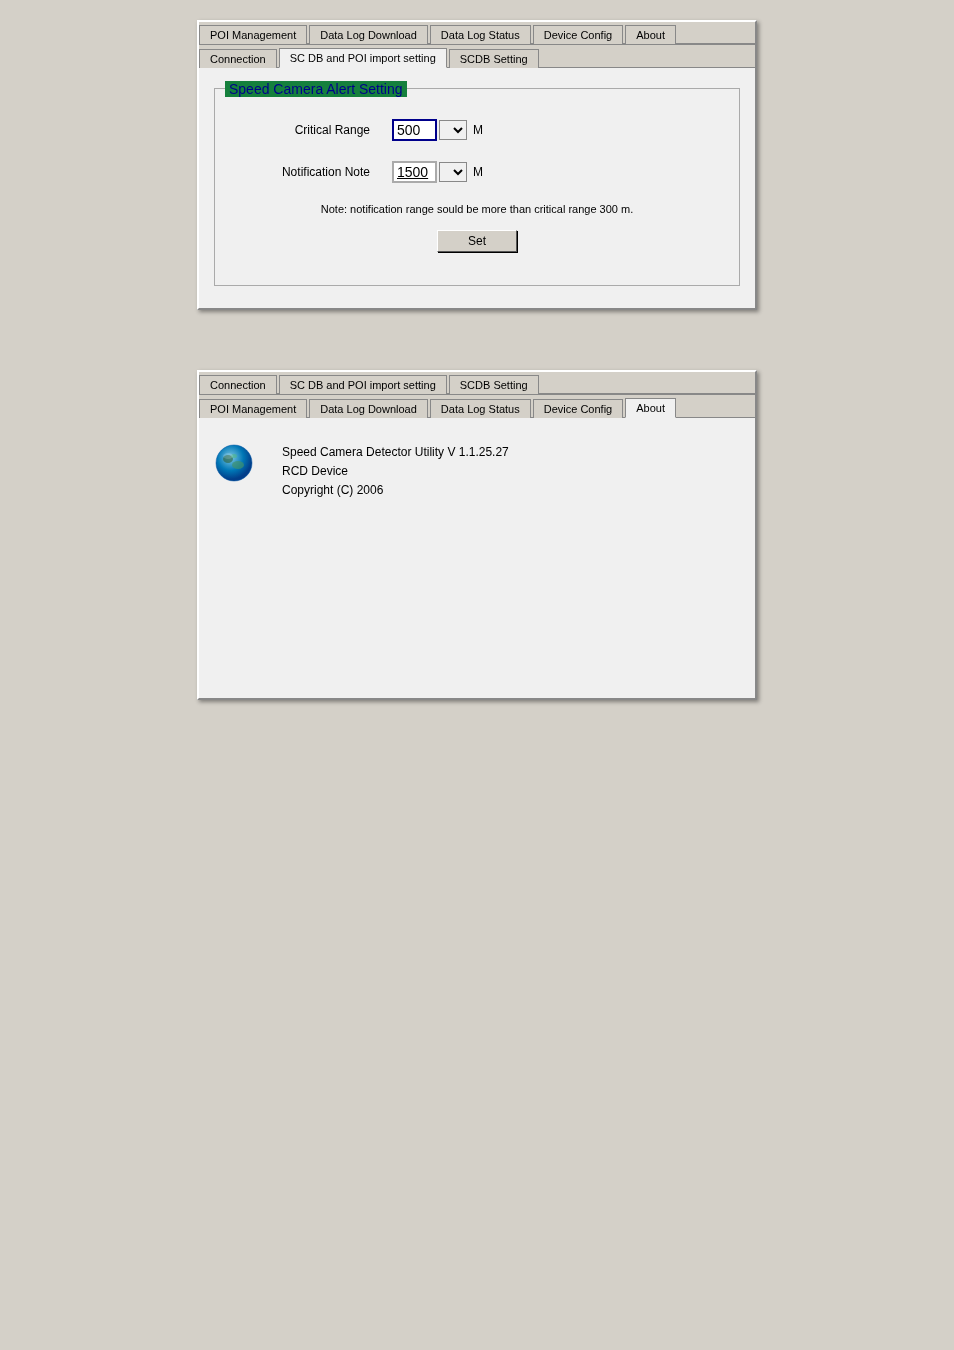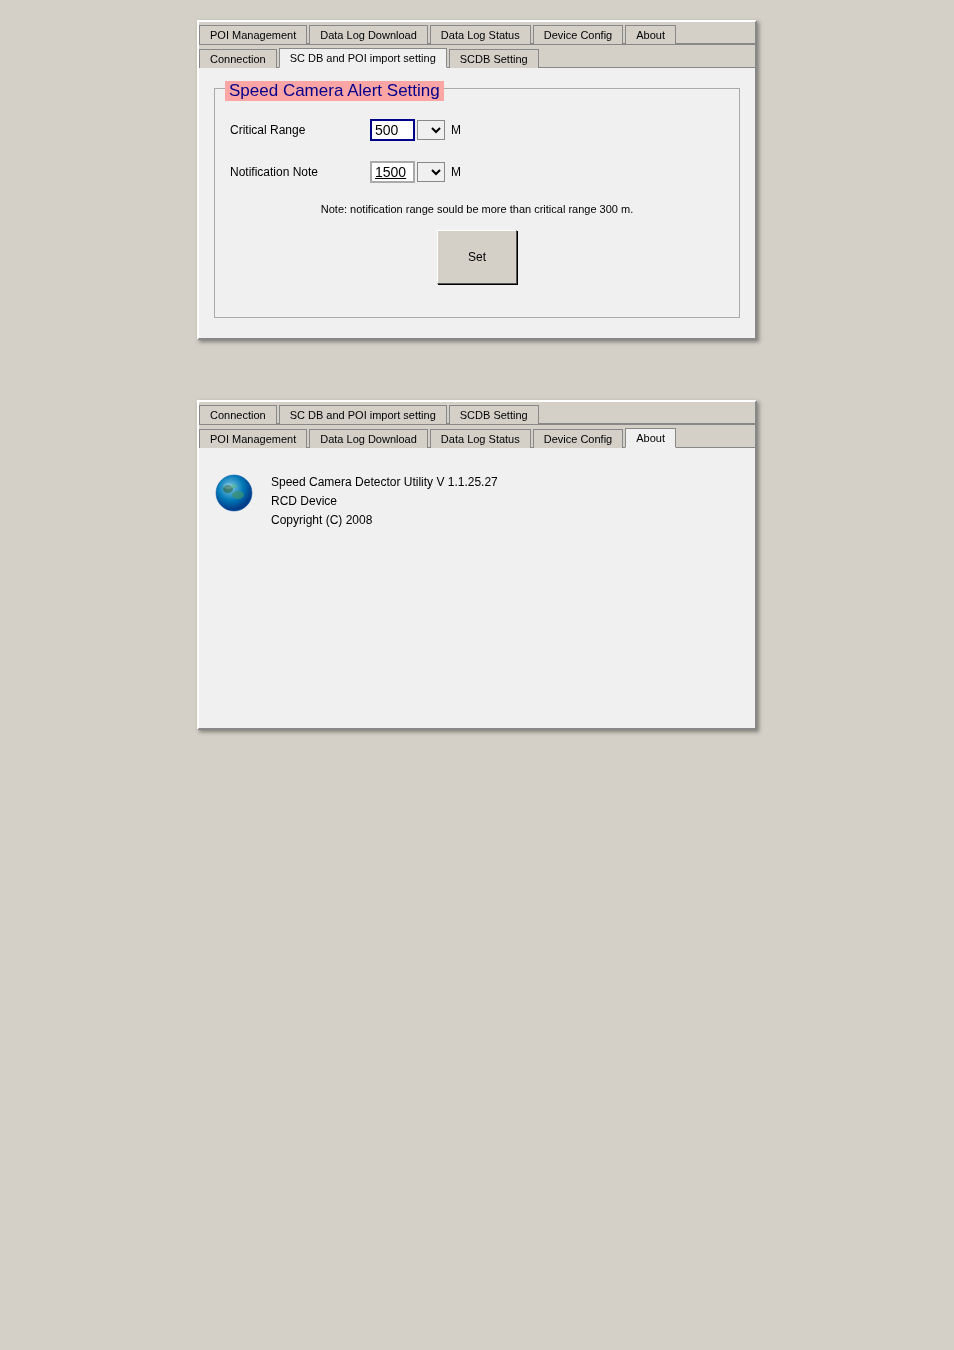--- a/index.html
+++ b/index.html
@@ -81,35 +81,36 @@
       border: 1px solid #aaa;
       margin: 10px 5px;
       padding: 10px 15px 20px 15px;
       position: relative;
     }
 
     .group-box-title {
       position: absolute;
       top: -8px;
       left: 10px;
-      background: #fca5a5;
+      background: #15803d;
       padding: 0 4px;
       color: #00008b;
-      font-size: 17px;
+      font-size: 14px;
     }
 
     .field-row {
       display: flex;
       align-items: center;
       margin: 20px 0;
     }
 
     .field-label {
       width: 140px;
-      margin-right: 0;
+      text-align: right;
+      margin-right: 22px;
       font-size: 12px;
     }
 
     .field-input {
       border: 2px solid #00008b;
       background: #fff;
       width: 45px;
       padding: 1px 3px;
       font-size: 14px;
       outline: none;
@@ -134,21 +135,21 @@
     .note-text {
       font-size: 11px;
       color: #000;
       margin: 10px 0 15px 0;
       text-align: center;
     }
 
     .set-button {
       display: block;
       margin: 13px auto;
-      padding: 19px 30px;
+      padding: 3px 30px;
       background: #d4d0c8;
       border-top: 1px solid #fff;
       border-left: 1px solid #fff;
       border-right: 1px solid #555;
       border-bottom: 1px solid #555;
       font-size: 12px;
       cursor: pointer;
       box-shadow: 1px 1px 0 #000;
     }
 
@@ -162,21 +163,21 @@
       width: 560px;
       margin-left: auto;
       margin-right: auto;
     }
 
     .about-content {
       padding: 20px 15px;
       min-height: 280px;
       display: flex;
       align-items: flex-start;
-      gap: 15px;
+      gap: 26px;
     }
 
     .app-icon {
       width: 42px;
       height: 42px;
       flex-shrink: 0;
       margin-top: 5px;
     }
 
     .about-text-block {
@@ -275,16 +276,16 @@
         <ellipse cx="24" cy="22" rx="6" ry="4" fill="#40916c" opacity="0.7"></ellipse>
         <ellipse cx="20" cy="13" rx="3" ry="2" fill="#52b788" opacity="0.6"></ellipse>
 
         <ellipse cx="14" cy="13" rx="5" ry="3" fill="#fff" opacity="0.15"></ellipse>
       </svg>
     </div>
 
     <div class="about-text-block">
       <div class="about-line">Speed Camera Detector Utility  V 1.1.25.27</div>
       <div class="about-line">RCD Device</div>
-      <div class="about-line">Copyright (C) 2008</div>
+      <div class="about-line">Copyright (C) 2006</div>
     </div>
   </div>
 </div>
 
 </body></html>

